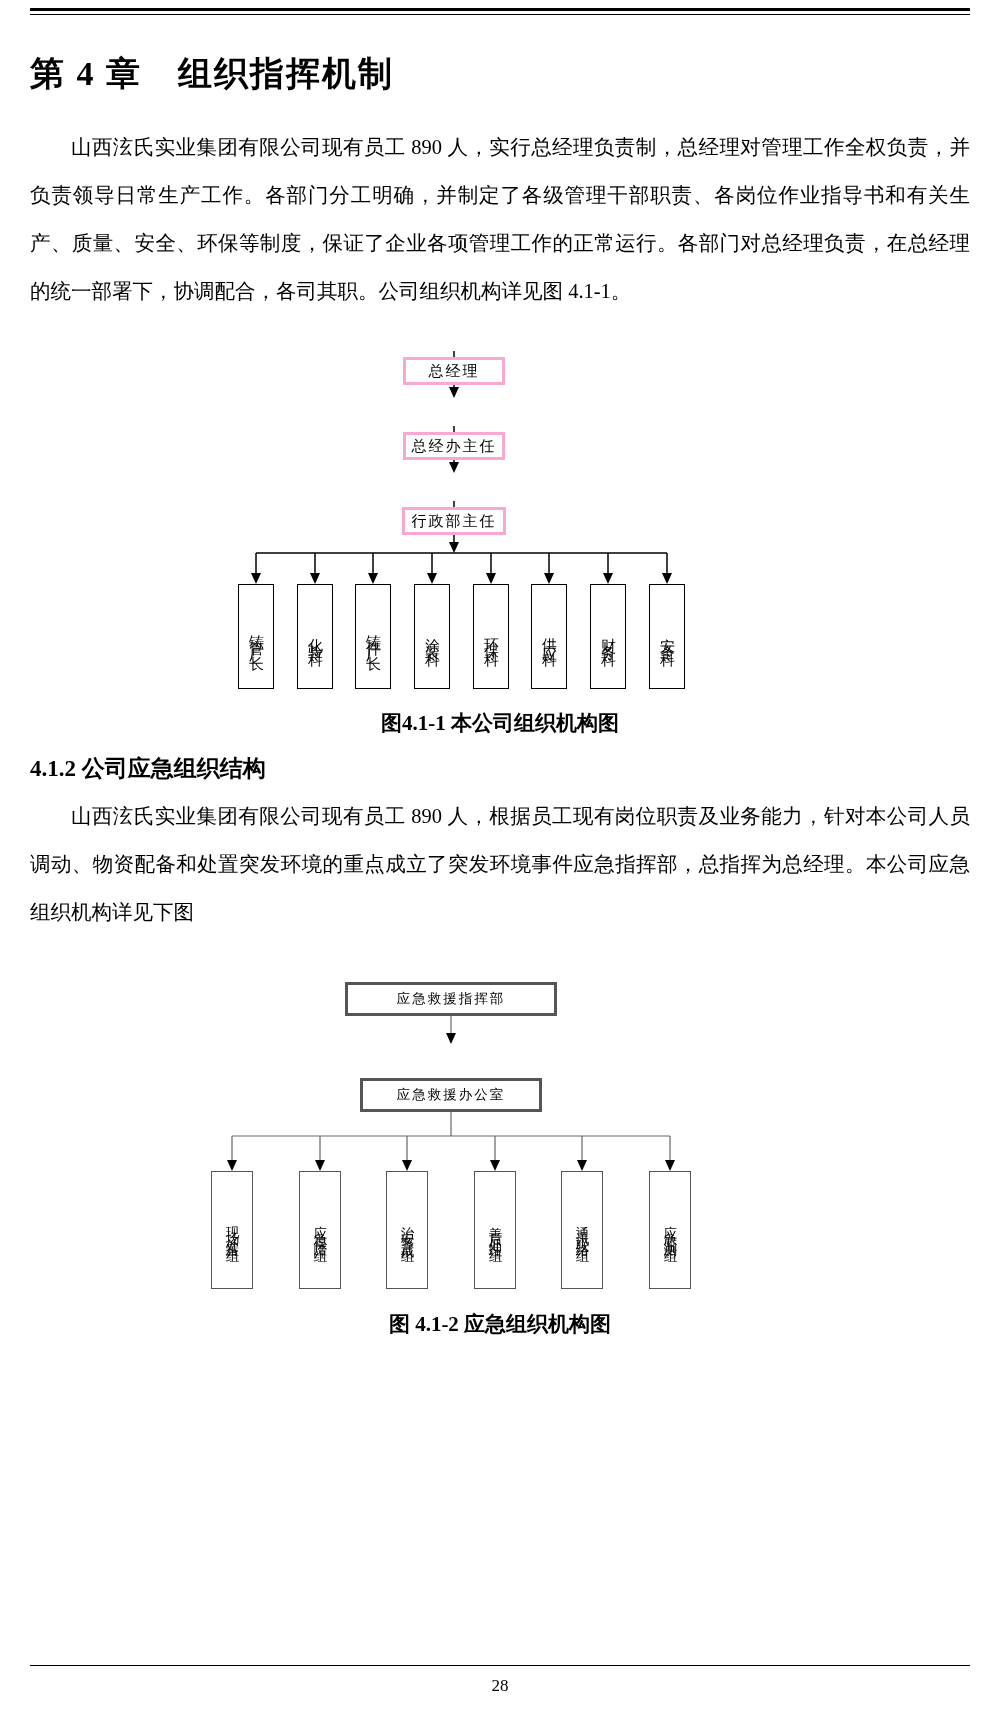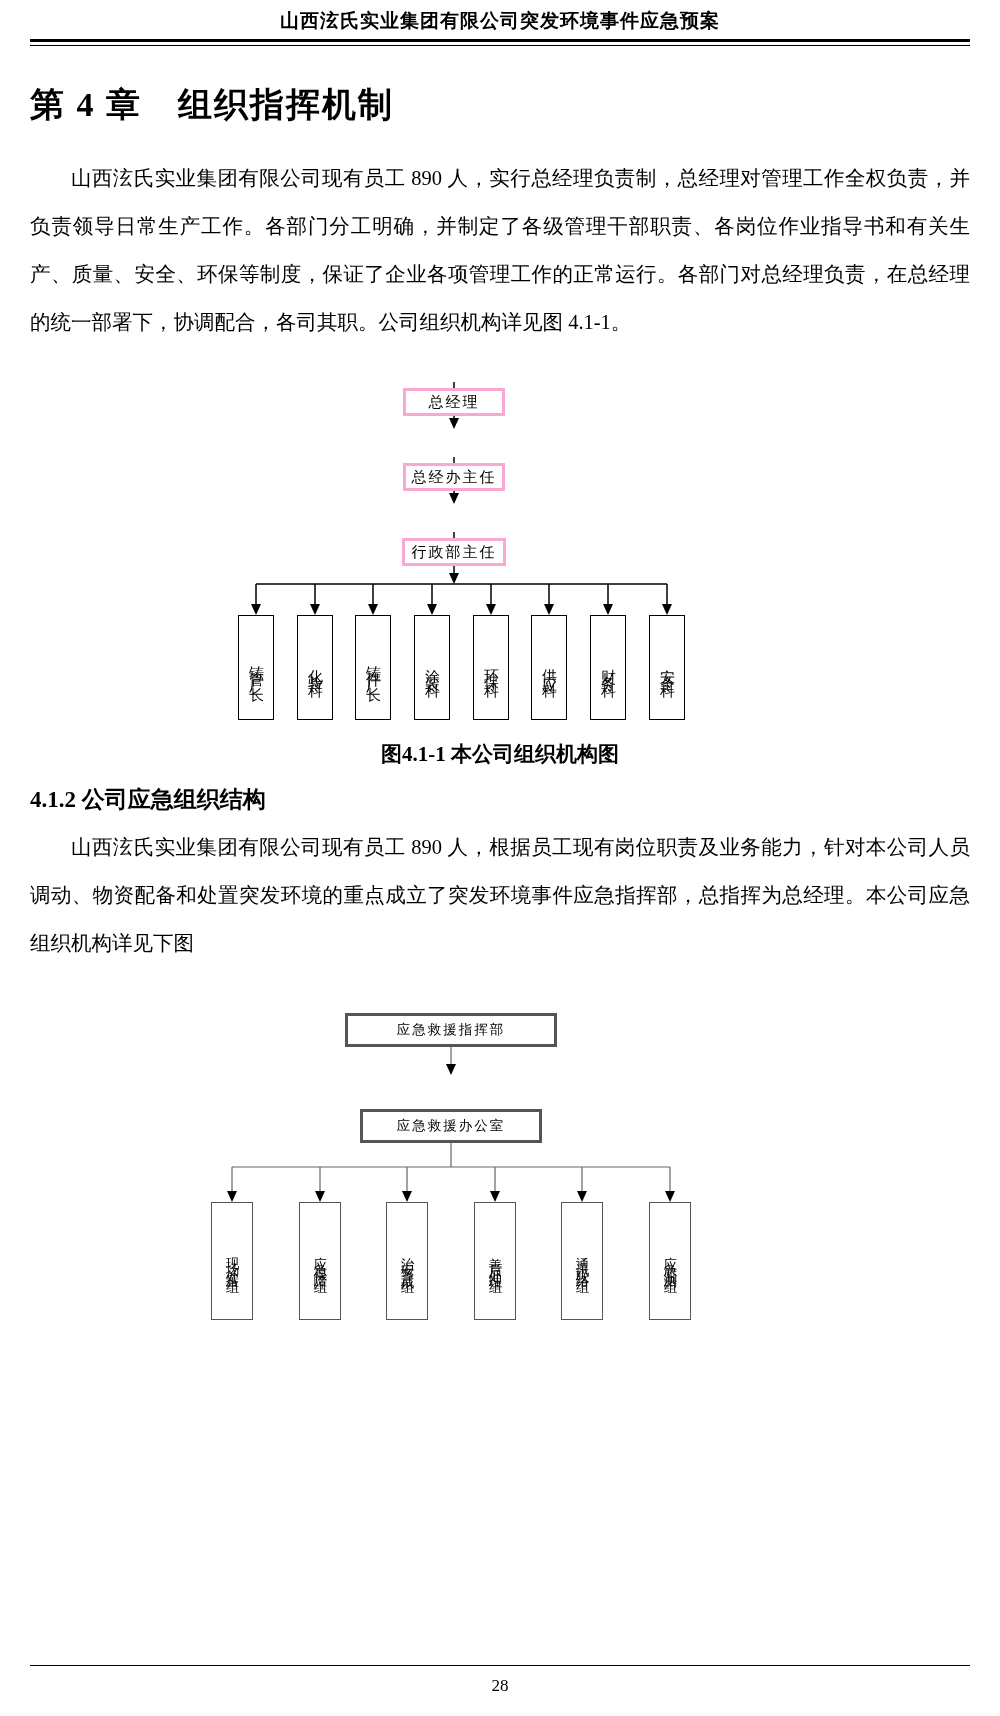--- a/index.html
+++ b/index.html
@@ -97,21 +97,20 @@
     text-align: center;
     padding-top: 10px;
     font-size: 17px;
   }
 </style>
 </head>
 <body>
 
 <div class="page">
 
-  <div class="doc-header">山西泫氏实业集团有限公司突发环境事件应急预案</div>
   <div class="double-rule"></div>
 
   <div class="chapter-title">第 4 章　组织指挥机制</div>
 
 
   <p class="body-par">山西泫氏实业集团有限公司现有员工 890 人，实行总经理负责制，总经理对管理工作全权负责，并负责领导日常生产工作。各部门分工明确，并制定了各级管理干部职责、各岗位作业指导书和有关生产、质量、安全、环保等制度，保证了企业各项管理工作的正常运行。各部门对总经理负责，在总经理的统一部署下，协调配合，各司其职。公司组织机构详见图 4.1-1。</p>
 
   <div class="chart chart1" style="height:372px;">
     <svg class="lines" width="940" height="372" viewBox="0 0 940 372">
       <g stroke="#000" stroke-width="1.5">
@@ -219,18 +218,19 @@
         <span>善后处理组</span>
       </div>
     <div class="vbox" style="left:531px; top:225px; width:42px; height:118px;">
         <span>通讯联络组</span>
       </div>
     <div class="vbox" style="left:619px; top:225px; width:42px; height:118px;">
         <span>应急监测组</span>
       </div>
   </div>
 
+  <div class="fig-caption">图 4.1-2    应急组织机构图</div>
 
   <div class="footer">
     <span>28</span>
   </div>
 
 </div>
 
 </body></html>

